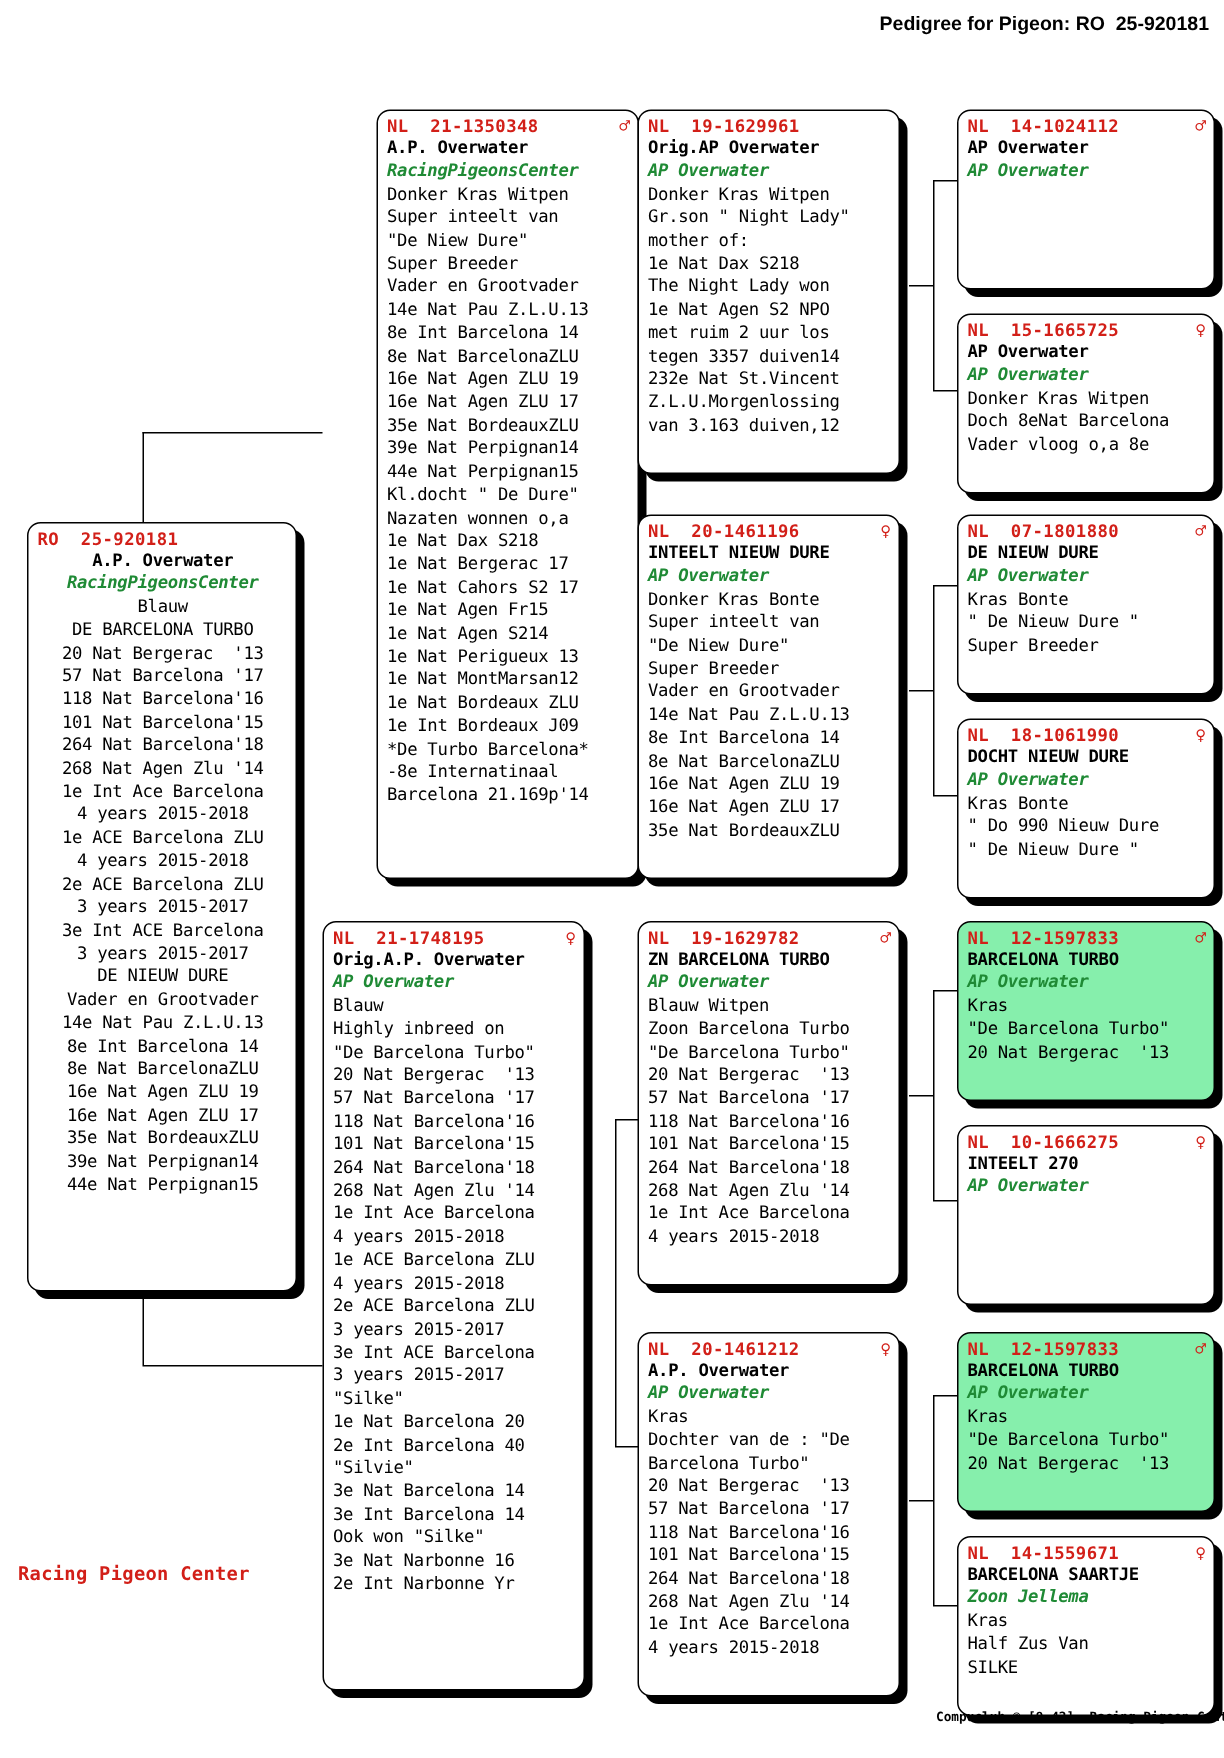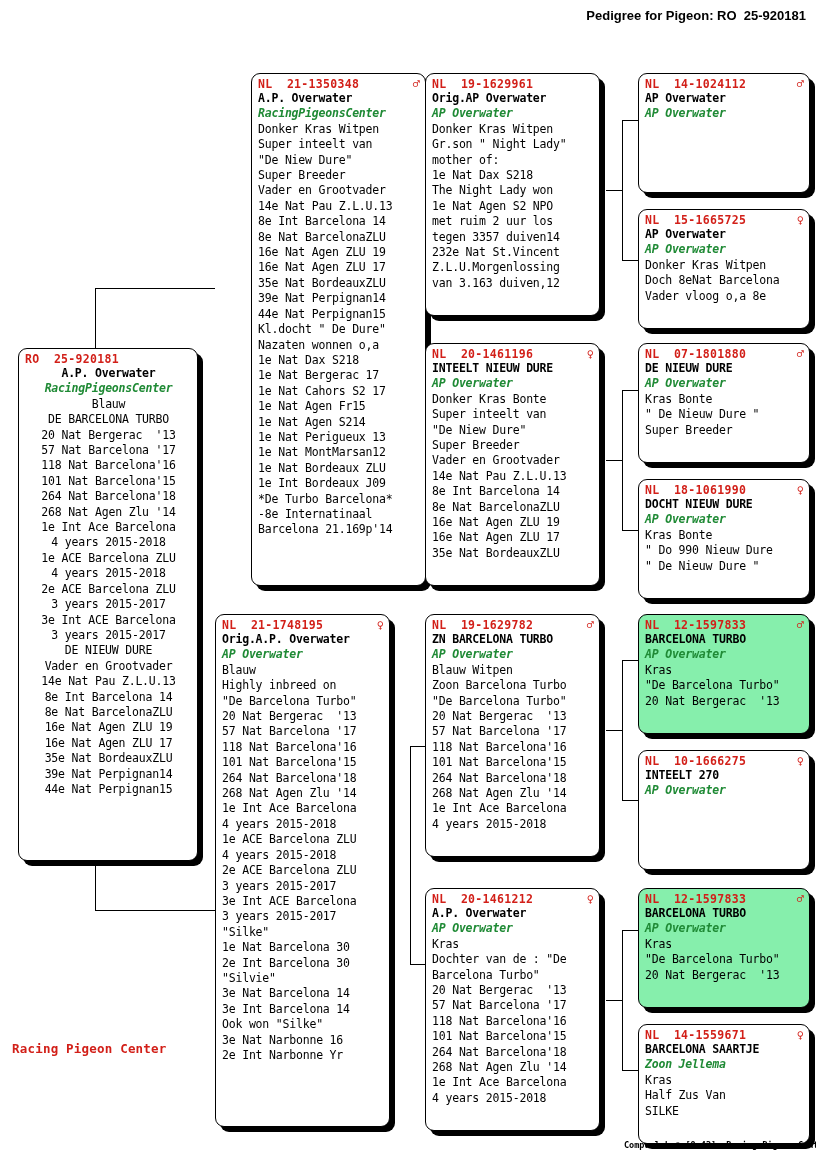--- a/index.html
+++ b/index.html
@@ -248,22 +248,22 @@
       <div class="ln-txt">268 Nat Agen Zlu '14</div>
       <div class="ln-txt">1e Int Ace Barcelona</div>
       <div class="ln-txt">4 years 2015-2018</div>
       <div class="ln-txt">1e ACE Barcelona ZLU</div>
       <div class="ln-txt">4 years 2015-2018</div>
       <div class="ln-txt">2e ACE Barcelona ZLU</div>
       <div class="ln-txt">3 years 2015-2017</div>
       <div class="ln-txt">3e Int ACE Barcelona</div>
       <div class="ln-txt">3 years 2015-2017</div>
       <div class="ln-txt">"Silke"</div>
-      <div class="ln-txt">1e Nat Barcelona 30</div>
-      <div class="ln-txt">2e Int Barcelona 30</div>
+      <div class="ln-txt">1e Nat Barcelona 20</div>
+      <div class="ln-txt">2e Int Barcelona 40</div>
       <div class="ln-txt">"Silvie"</div>
       <div class="ln-txt">3e Nat Barcelona 14</div>
       <div class="ln-txt">3e Int Barcelona 14</div>
       <div class="ln-txt">Ook won "Silke"</div>
       <div class="ln-txt">3e Nat Narbonne 16</div>
       <div class="ln-txt">2e Int Narbonne Yr</div>
     </div>
 </div>
 
 <div class="card" id="card-gf-paternal" style="left:425px; top:73px; width:175px; height:243px;">

